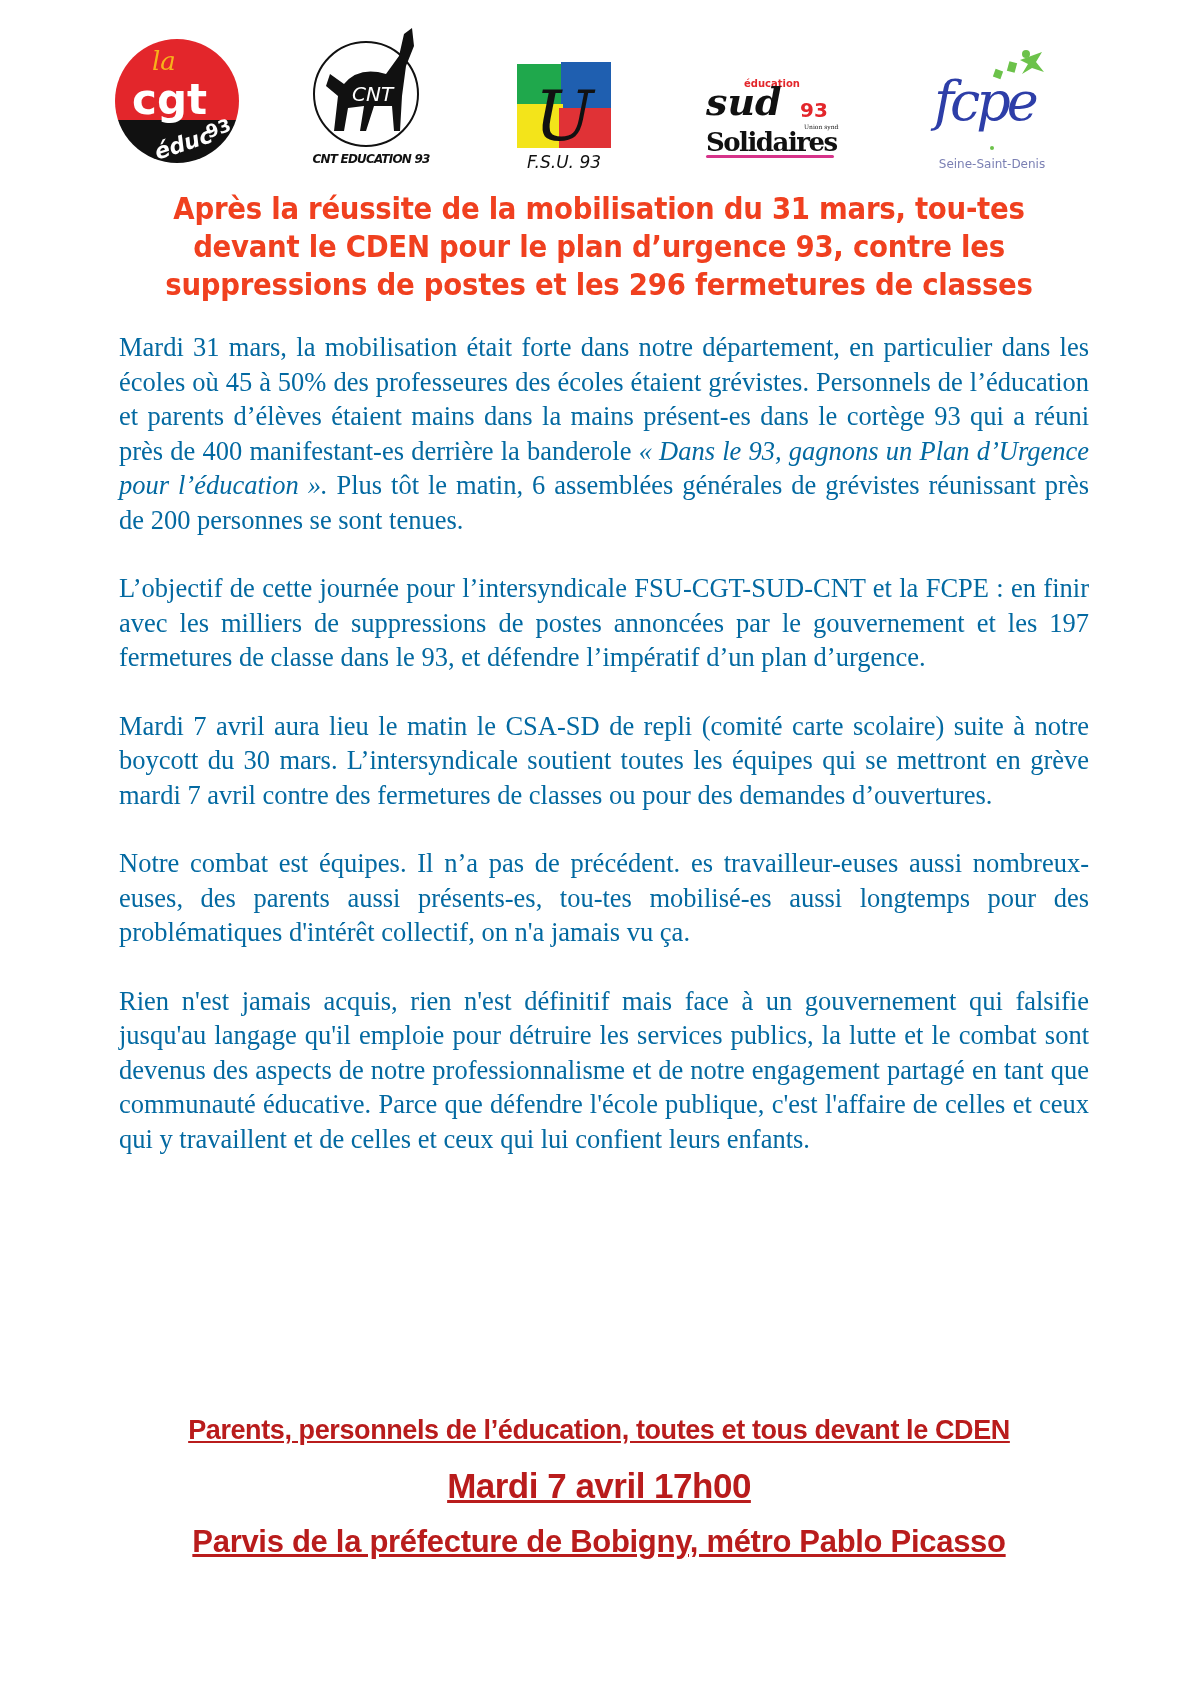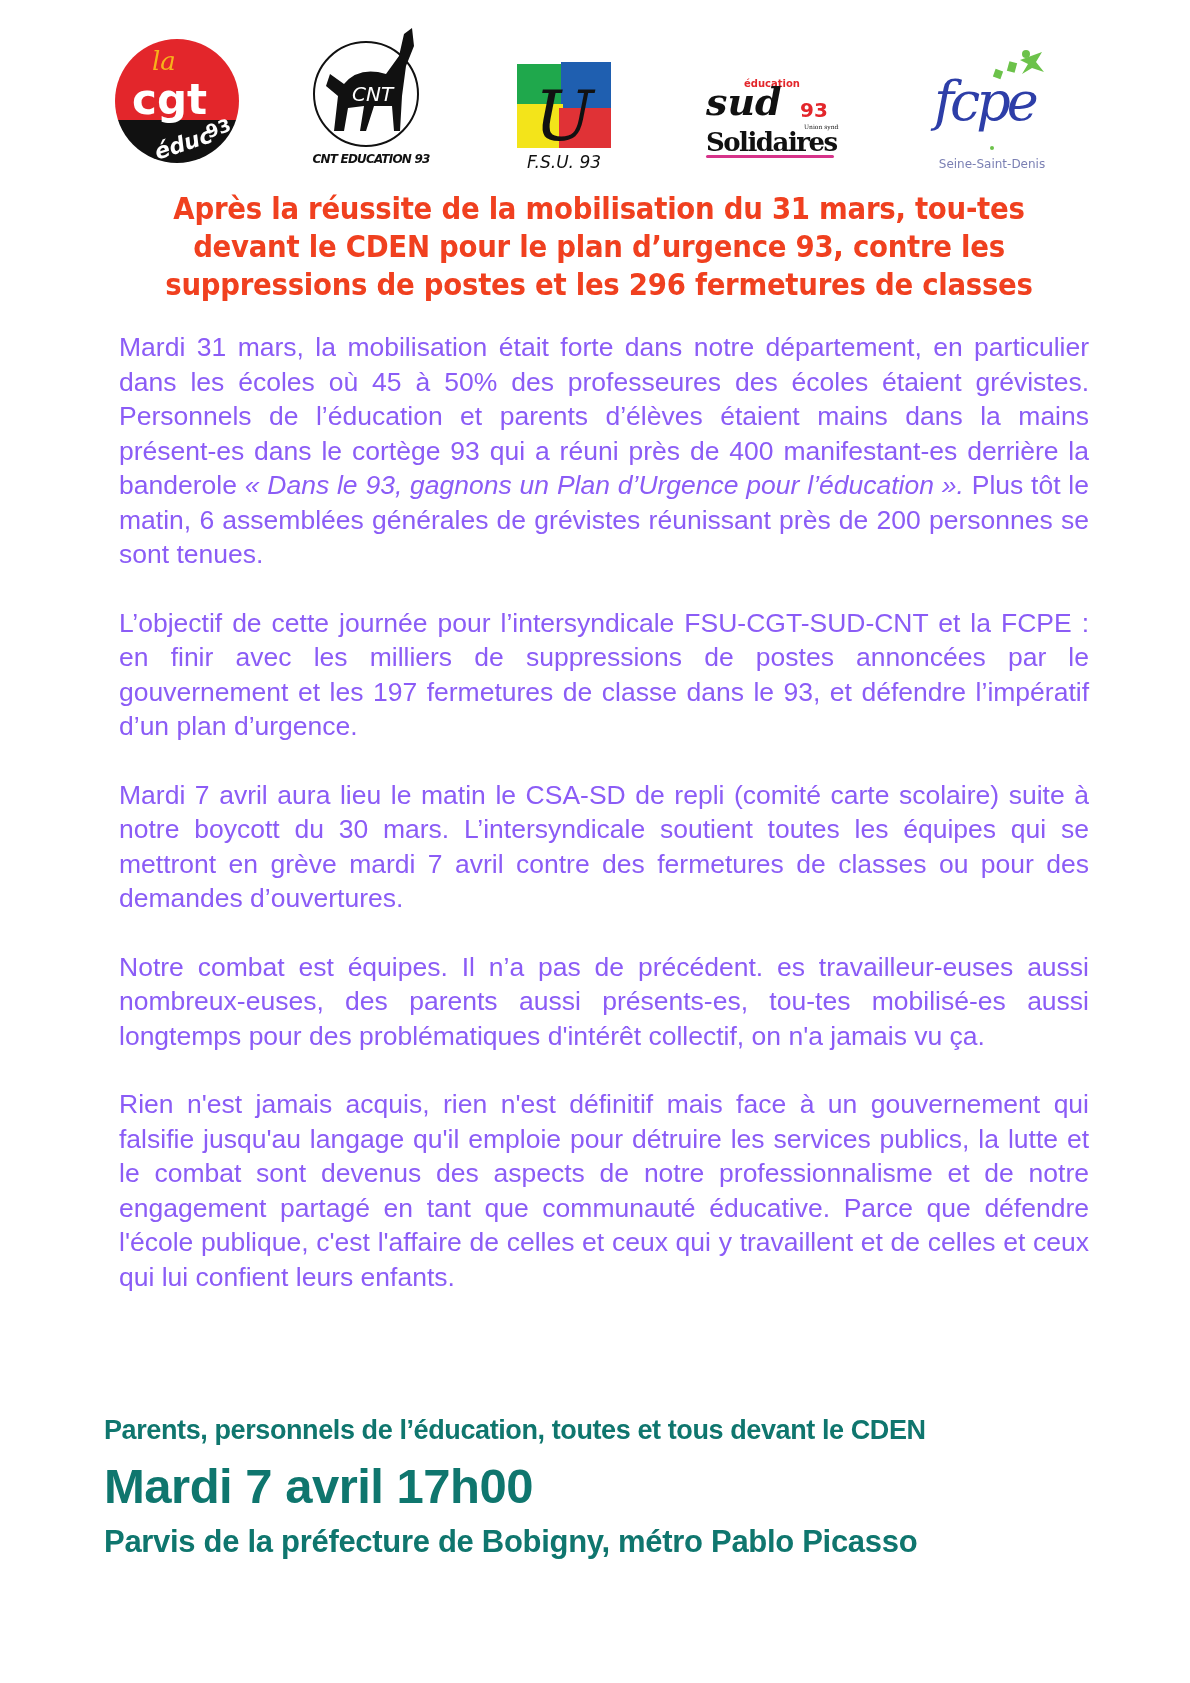--- a/index.html
+++ b/index.html
@@ -17,34 +17,34 @@
   .title {
     position: absolute; left: 110px; top: 190px; width: 970px;
     font-family: "DejaVu Sans", sans-serif; font-weight: bold;
     color: #f0401f; font-size: 30px; line-height: 38px;
     text-align: center; letter-spacing: -0.3px;
     transform: scaleX(0.92); transform-origin: center top;
   }
 
   .body-text {
     position: absolute; left: 115px; top: 330px; width: 970px;
-    font-family: Liberation Sans, sans-serif;
-    font-size: 26.5px; line-height: 34.5px; color: #8b5cf6;
+    font-family: Liberation Serif, serif;
+    font-size: 26.5px; line-height: 34.5px; color: #0369a1;
     text-align: justify;
   }
   .body-text p { margin: 0 0 34px 0; }
   .body-text i { font-style: italic; }
 
   .footer {
     position: absolute; left: 100px; top: 1410px; width: 990px;
     font-family: "Liberation Sans", sans-serif; font-weight: bold;
-    color: #0f766e; 
+    color: #b91c1c; text-align: center; text-decoration: underline;
   }
   .footer .f1 { font-size: 27px; line-height: 40px; letter-spacing: -0.4px; }
-  .footer .f2 { font-size: 49px; line-height: 64px; letter-spacing: -0.5px; margin-top: 4px; }
+  .footer .f2 { font-size: 35px; line-height: 64px; letter-spacing: -0.5px; margin-top: 4px; }
   .footer .f3 { font-size: 31px; line-height: 44px; letter-spacing: -0.3px; margin-top: 2px; }
 </style>
 </head>
 <body>
 
 <div class="page">
 
   <div class="logos">
 
     <svg class="logo logo-cgt" viewBox="0 0 126 126">

